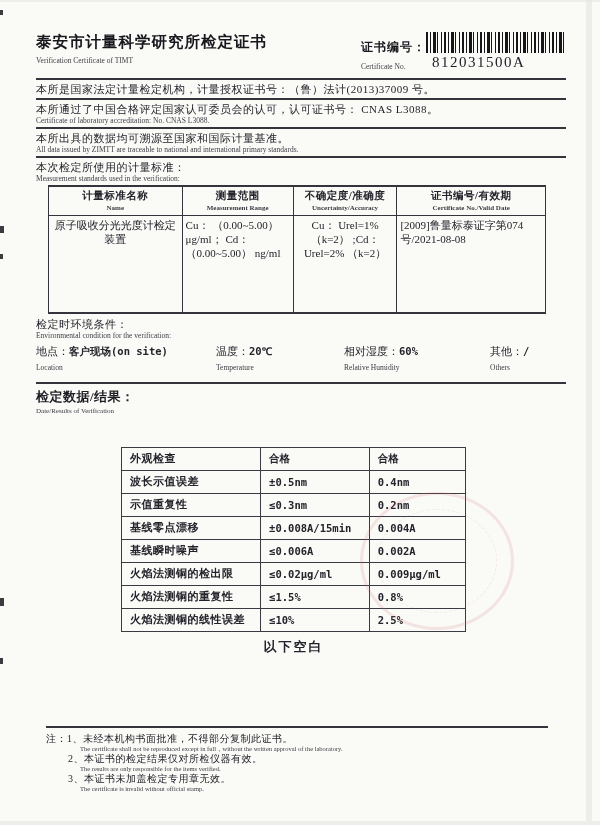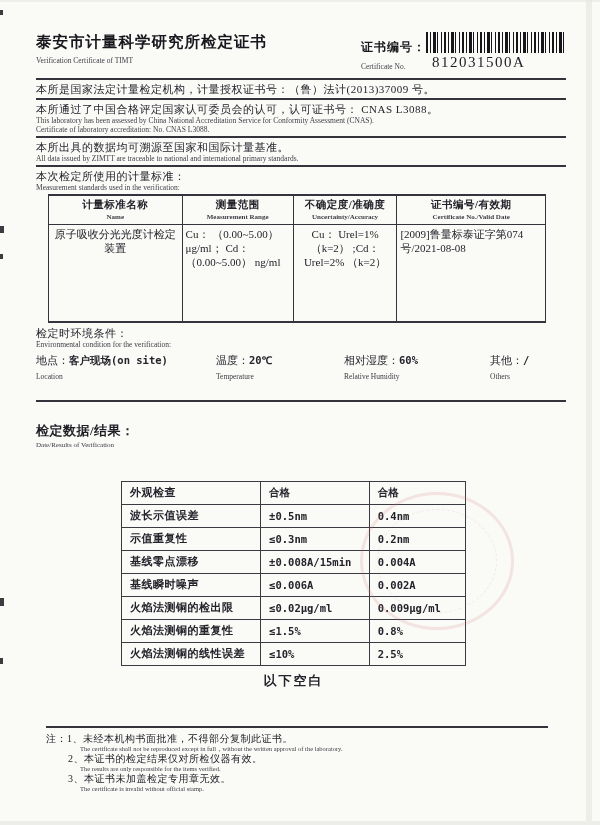--- a/index.html
+++ b/index.html
@@ -54,30 +54,30 @@
   .sth-en{font-size:7px;color:#3c3c44;text-align:center;margin-top:1px;}
   .standards-table td{height:92px;padding:2px 3px;font-size:11px;line-height:14px;color:#23232b;}
   .sc-name{width:138px;text-align:center;}
   .sc-range{width:108px;}
   .sc-unc{width:100px;text-align:center;}
   .sc-cert{width:152px;}
 
   
   .env-title{margin-top:4px;}
   .env-title .st-zh{font-size:11px;}
-  .env-fields{display:flex;margin-top:4px;border-bottom:2px solid #34343c;padding-bottom:19px;}
+  .env-fields{display:flex;margin-top:4px;border-bottom:2px solid #34343c;padding-bottom:10px;}
   .env-field{display:flex;flex-direction:column;}
   .ef1{width:180px;} .ef2{width:128px;} .ef3{width:146px;} .ef4{flex:1;}
   .ef-line{font-size:11px;color:#23232b;}
   .ef-value{font-family:"DejaVu Sans Mono","Liberation Mono",monospace;
             font-weight:bold;font-size:10.5px;}
   .ef-en{font-size:7.5px;color:#3c3c44;margin-top:4px;}
 
   
-  .results-title{padding-top:20px;}
+  .results-title{padding-top:4px;}
   .rt-zh{font-size:13px;font-weight:600;letter-spacing:.5px;color:#1d1d24;}
   .rt-en{font-size:7px;color:#3c3c44;margin-top:1px;}
   .results-table{border-collapse:collapse;margin:32px 0 0 85px;width:345px;}
   .results-table th,.results-table td{border:1.2px solid #3a3a42;text-align:left;
       padding:3px 8px 4px;height:15px;}
   .results-table th{font-family:"Liberation Sans","DejaVu Sans",sans-serif;
       font-weight:bold;font-size:11px;color:#20202a;letter-spacing:.5px;}
   .rc-item{width:127px;font-family:"Liberation Sans","DejaVu Sans",sans-serif;
       font-weight:bold;font-size:11px;color:#23232b;letter-spacing:.5px;}
   .rc-val{font-family:"DejaVu Sans Mono","Liberation Mono",monospace;
@@ -135,21 +135,20 @@
           <div class="cert-no">812031500A</div>
         </div>
       </div>
     </div>
 
     <div class="statement">
       <div class="st-zh">本所是国家法定计量检定机构，计量授权证书号：（鲁）法计(2013)37009 号。</div>
     </div>
     <div class="statement">
       <div class="st-zh">本所通过了中国合格评定国家认可委员会的认可，认可证书号： CNAS L3088。</div>
-      <div class="st-en">This laboratory has been assessed by China National Accreditation Service for Conformity Assessment (CNAS).</div>
       <div class="st-en">Certificate of laboratory accreditation: No. CNAS L3088.</div>
     </div>
     <div class="statement">
       <div class="st-zh">本所出具的数据均可溯源至国家和国际计量基准。</div>
       <div class="st-en">All data issued by ZIMTT are traceable to national and international primary standards.</div>
     </div>
     <div class="statement last">
       <div class="st-zh">本次检定所使用的计量标准：</div>
       <div class="st-en">Measurement standards used in the verification:</div>
     </div>

